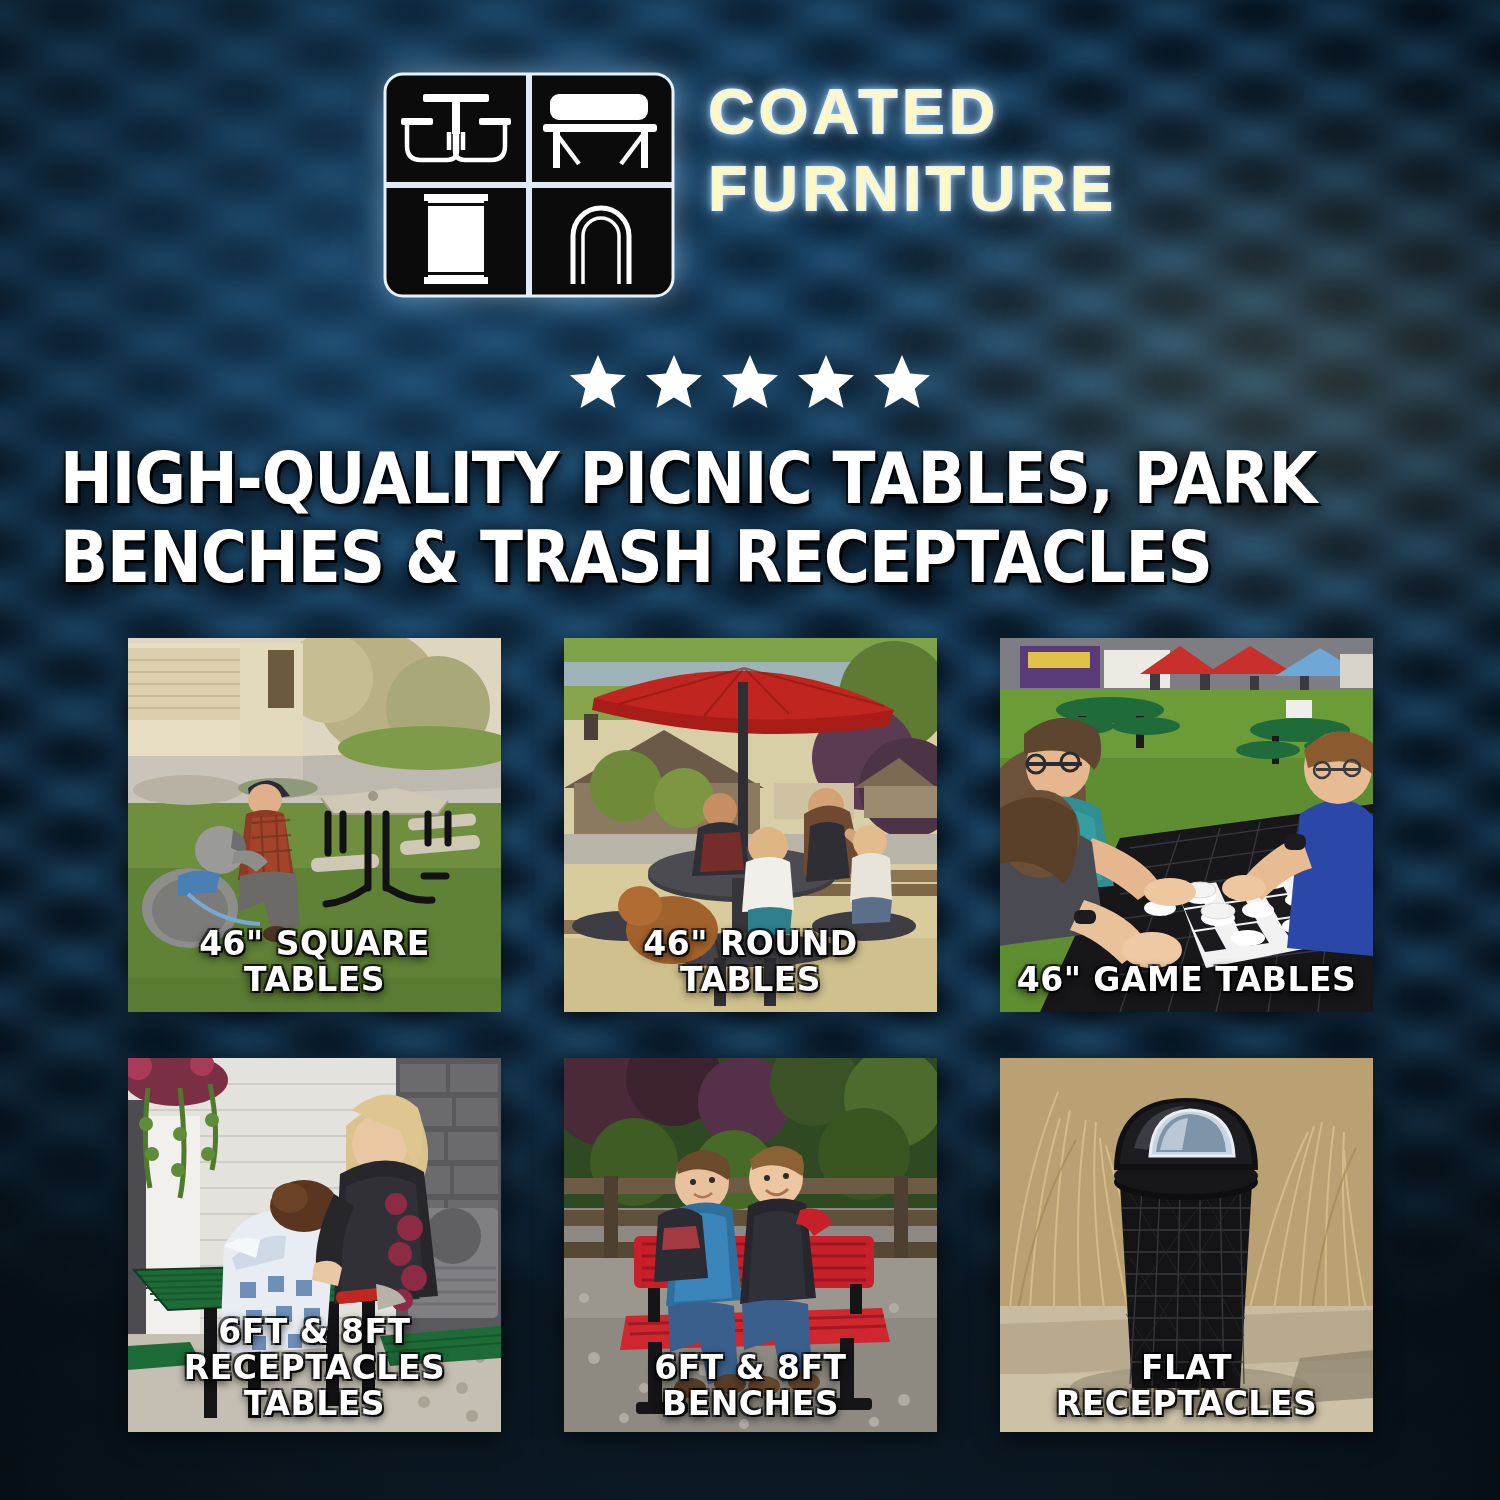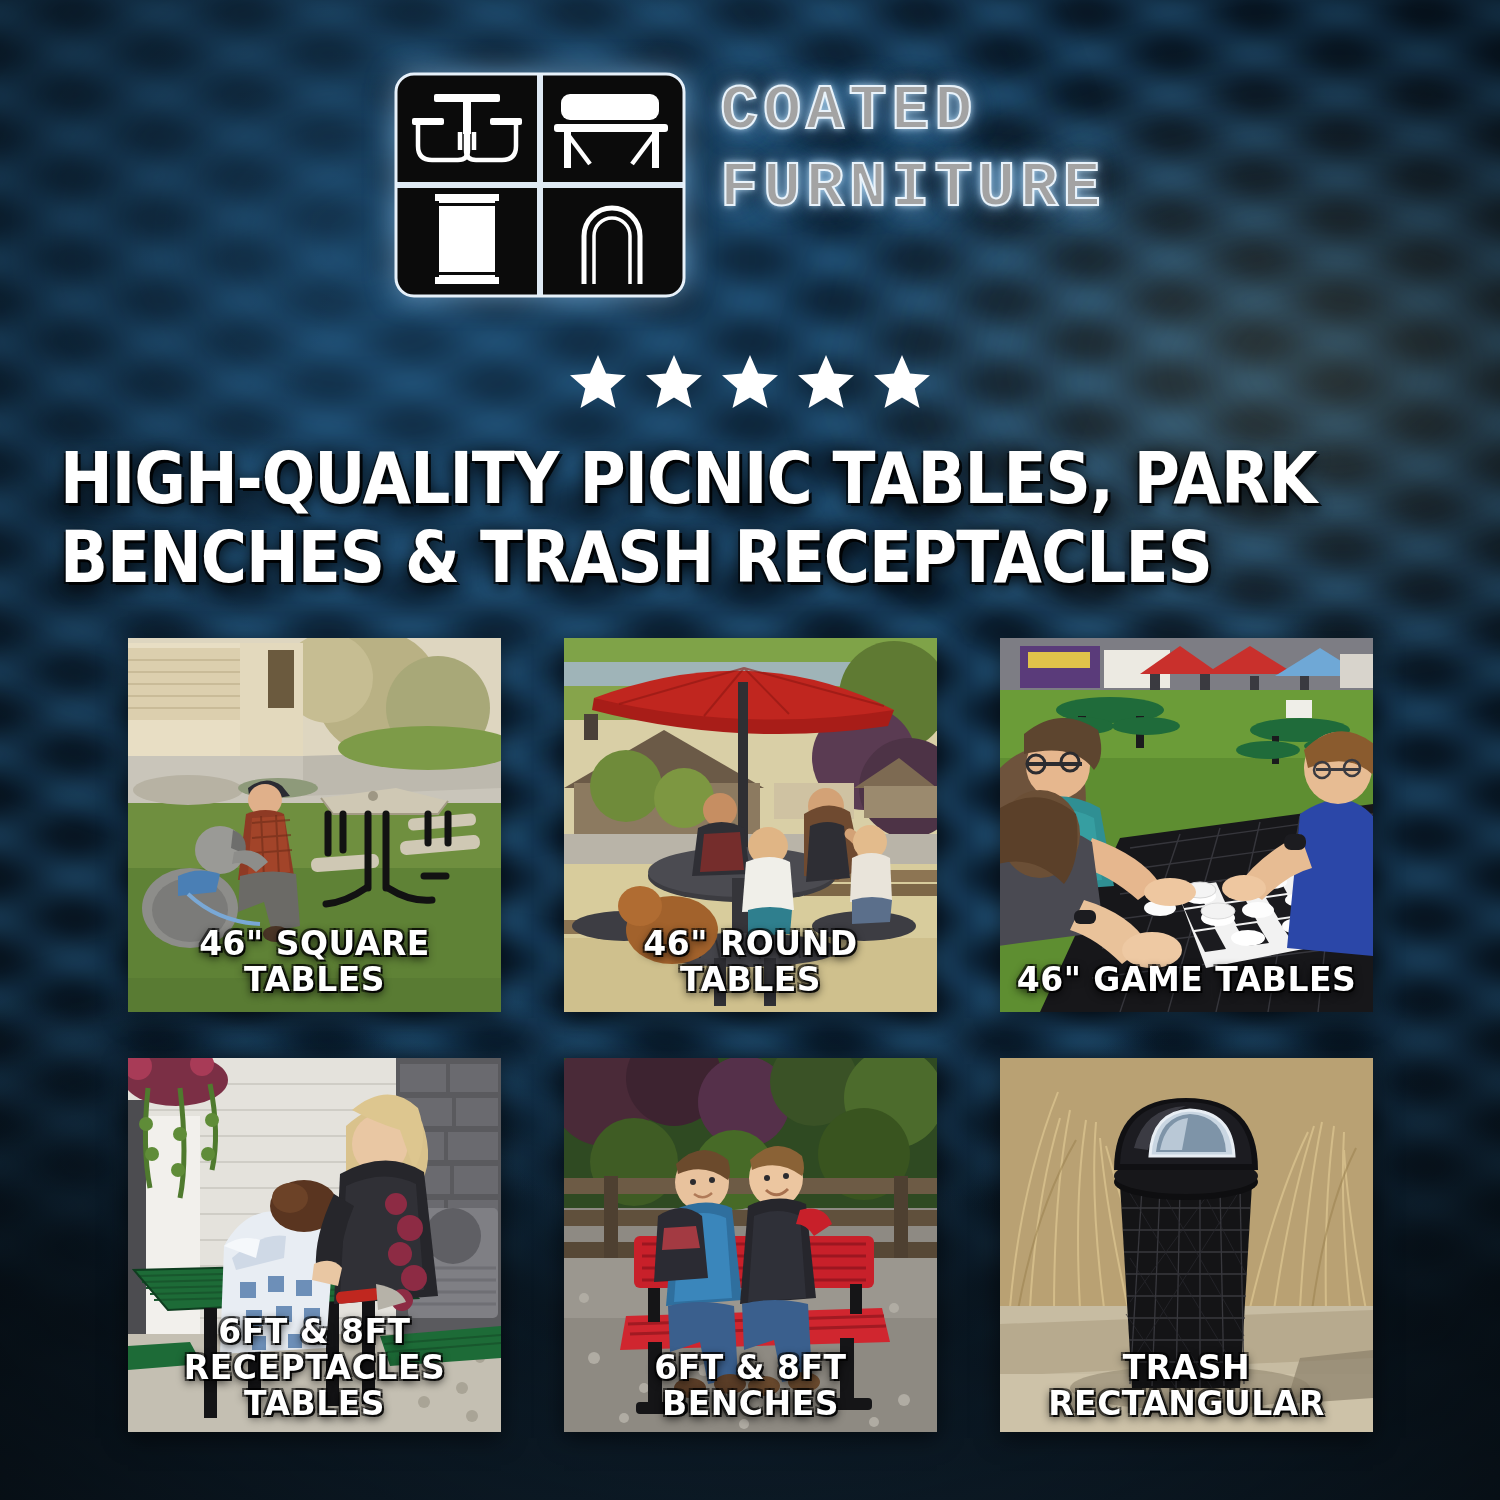--- a/index.html
+++ b/index.html
@@ -48,26 +48,26 @@
   
   #page { position:absolute; inset:0; }
 
   
   .logo-row { position:absolute; top:72px; left:0; right:0;
               display:flex; justify-content:center; align-items:flex-start; gap:34px; }
   .logo-mark { width:292px; height:226px; flex:0 0 auto;
                filter:drop-shadow(0 0 14px rgba(160,200,235,.55)); }
   .wordmark { display:flex; flex-direction:column; gap:2px; padding-top:2px; }
   .wm-line {
-    font-family:Liberation Mono, monospace;
+    font-family:Liberation Sans, sans-serif;
     font-weight:700;
     font-size:63px;
     line-height:75px;
     letter-spacing:5px;
-    color:#a3a3a3;
+    color:#fef9c3;
     -webkit-text-stroke:2px #e9f3fb;
     text-shadow:
        0 0 7px rgba(190,222,246,.95),
        0 0 16px rgba(150,195,232,.75),
        0 0 30px rgba(110,165,215,.45);
   }
 
   
   .stars { position:absolute; top:352px; left:0; right:0;
            display:flex; justify-content:center; gap:14px; }
@@ -822,18 +822,18 @@
 
         <path d="M114 112 q0 -72 72 -72 q72 0 72 72 Z" fill="#101013"></path>
         <path d="M120 106 q2 -62 66 -62 q64 0 66 62 Z" fill="#1c1c21"></path>
         <path d="M134 90 q10 -40 52 -42 q-30 12 -38 44 Z" fill="#43434c" opacity=".8"></path>
 
         <path d="M150 98 q2 -44 40 -46 q42 2 44 46 Z" fill="#c9d6e2" stroke="#e8eef4" stroke-width="3"></path>
         <path d="M156 94 q4 -36 34 -38 q34 2 36 38 Z" fill="#7e94a8"></path>
         <path d="M160 92 q6 -30 28 -32 l-6 32 Z" fill="#b9c8d6"></path>
       </svg>
       <div class="caption two-line">
-        <div>TRASH RECTANGULAR</div>
+        <div>FLAT RECEPTACLES</div>
       </div>
     </div>
 
   </div>
 </div>
 
 </body></html>

